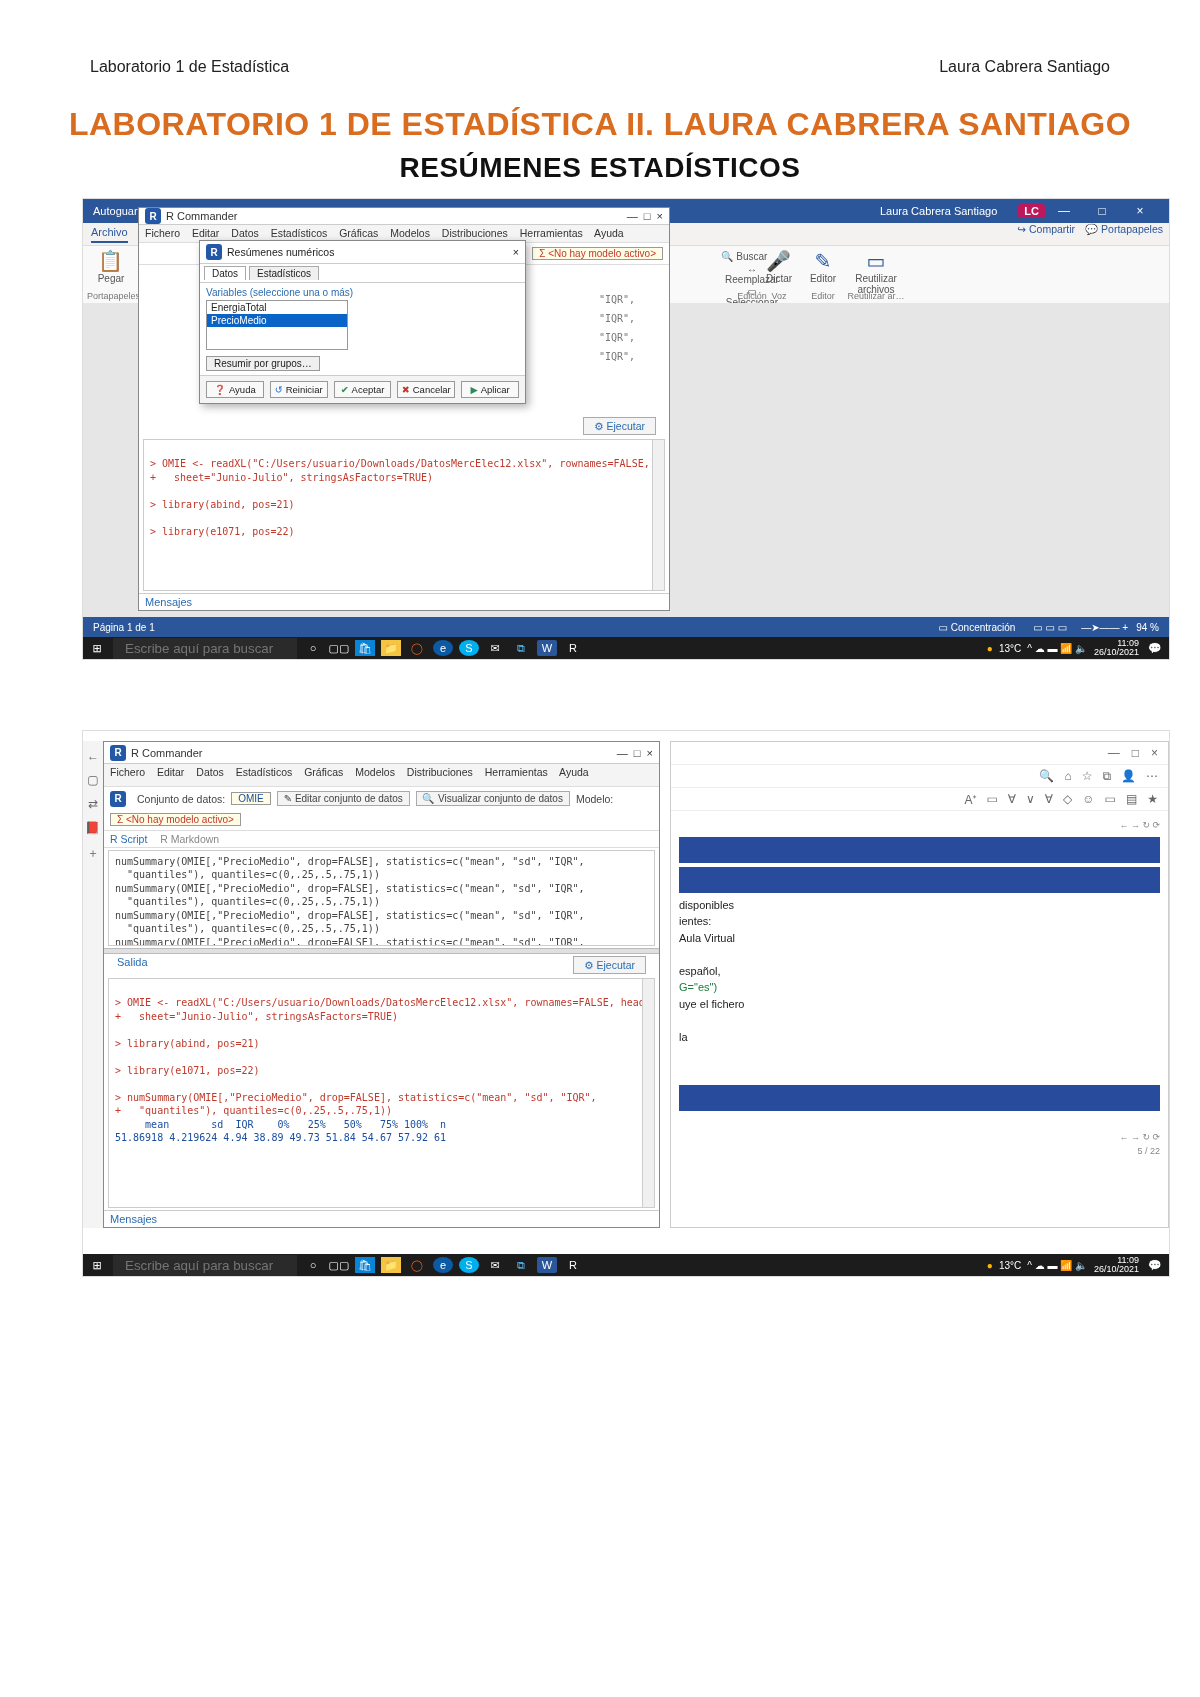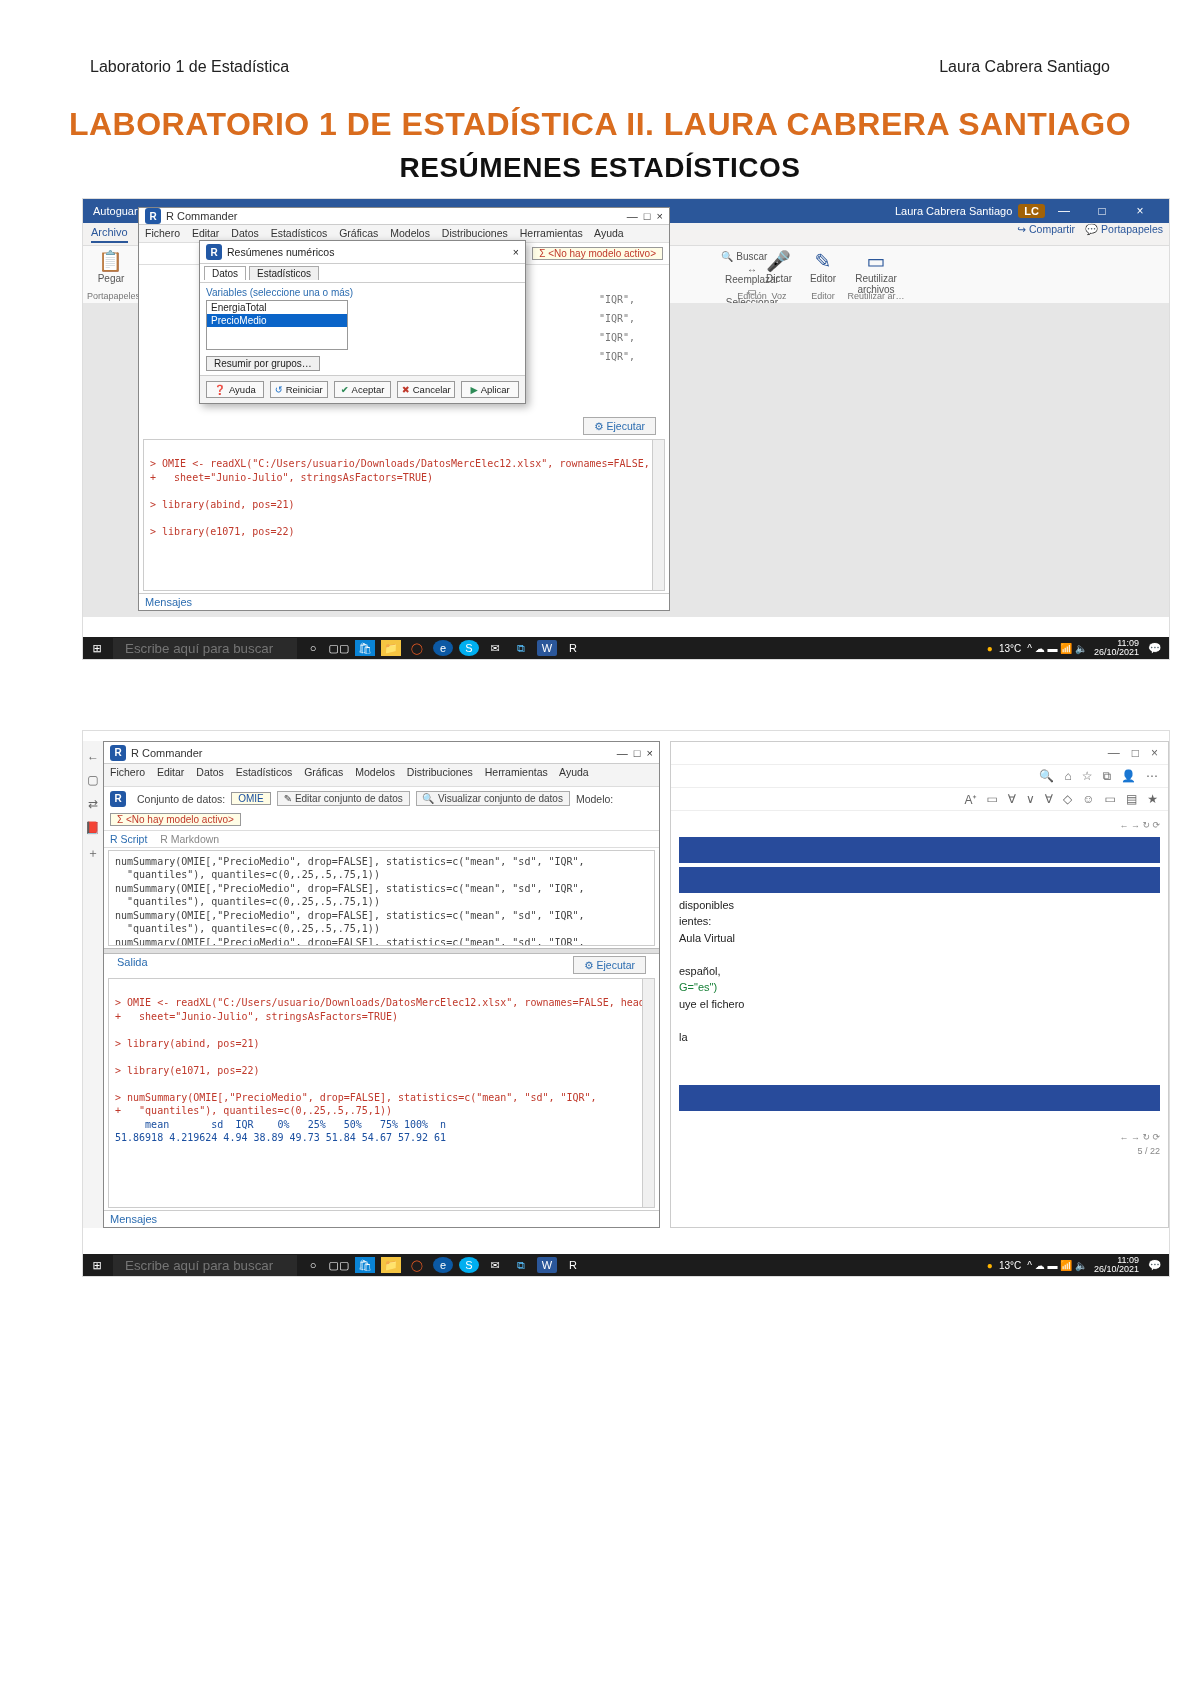--- a/index.html
+++ b/index.html
@@ -9,21 +9,21 @@
   .hdr-right{float:right}
   .title1{position:absolute;top:106px;left:0;right:0;text-align:center;font-size:32px;font-weight:700;color:#d96c1e;letter-spacing:.5px;font-family:"Comic Sans MS","Segoe UI",sans-serif}
   .title2{position:absolute;top:152px;left:0;right:0;text-align:center;font-size:28px;font-weight:700;color:#111;letter-spacing:.5px;font-family:"Comic Sans MS","Segoe UI",sans-serif}
   
   .shot{position:absolute;left:82px;right:30px;border:1px solid #ddd;background:#fff}
   .shot1{top:198px;height:460px}
   .shot2{top:730px;height:545px}
   
   .word-title{background:#2b579a;height:24px;color:#fff;display:flex;align-items:center;padding:0 10px;font-size:11px}
   .word-title .spacer{flex:1}
-  .badge-lc{background:#a16207;color:#fff;border-radius:3px;padding:1px 6px;margin-left:6px;font-weight:600}
+  .badge-lc{background:#be185d;color:#fff;border-radius:3px;padding:1px 6px;margin-left:21px;font-weight:600}
   .win-btn{width:38px;text-align:center;color:#fff;font-size:12px}
   .word-ribbons{background:#f3f2f1;height:22px;padding-left:8px;display:flex;align-items:center;gap:14px;color:#555;font-size:11px;border-bottom:1px solid #ddd}
   .word-ribbons .active{color:#2b579a;border-bottom:2px solid #2b579a;padding-bottom:3px}
   .word-tools{background:#f9f9f9;height:58px;border-bottom:1px solid #ccc;position:relative;font-size:10px;color:#555}
   .tool-grp{position:absolute;top:3px;bottom:3px;text-align:center}
   .tool-grp .lbl{position:absolute;bottom:0;left:0;right:0;font-size:9px;color:#777}
   .tool-stack{display:flex;flex-direction:column;align-items:flex-start;gap:1px;padding:2px 4px;font-size:10px;color:#555}
   .big-ico{font-size:20px;display:block;color:#2b579a}
   .word-body{background:#e6e6e6;position:absolute;top:104px;left:0;right:0;bottom:42px}
   .word-status{position:absolute;left:0;right:0;bottom:22px;height:20px;background:#2b579a;color:#fff;display:flex;align-items:center;padding:0 10px;font-size:10px}
@@ -157,20 +157,28 @@
         <div class="lbl">Editor</div>
       </div>
       <div class="tool-grp" style="left:764px;width:58px">
         <span class="big-ico">▭</span>
         <div style="white-space:pre-line">Reutilizar
 archivos</div>
         <div class="lbl">Reutilizar ar…</div>
       </div>
     </div>
     <div class="word-body"></div>
+    <div class="word-status">
+      <span>Página 1 de 1</span>
+      <span class="spacer"></span>
+      <span>▭ <span>Concentración</span></span>
+      <span style="margin-left:18px">▭ ▭ ▭</span>
+      <span style="margin-left:14px">—➤—— +</span>
+      <span style="margin-left:8px">94 %</span>
+    </div>
 
     <div class="rcmdr rcmdr1">
       <div class="rcmdr-title">
         <span class="r-ico">R</span>
         <span>R Commander</span>
         <span class="spacer"></span>
         <span>—</span>&nbsp;&nbsp;
         <span>□</span>&nbsp;&nbsp;
         <span>×</span>
       </div>

